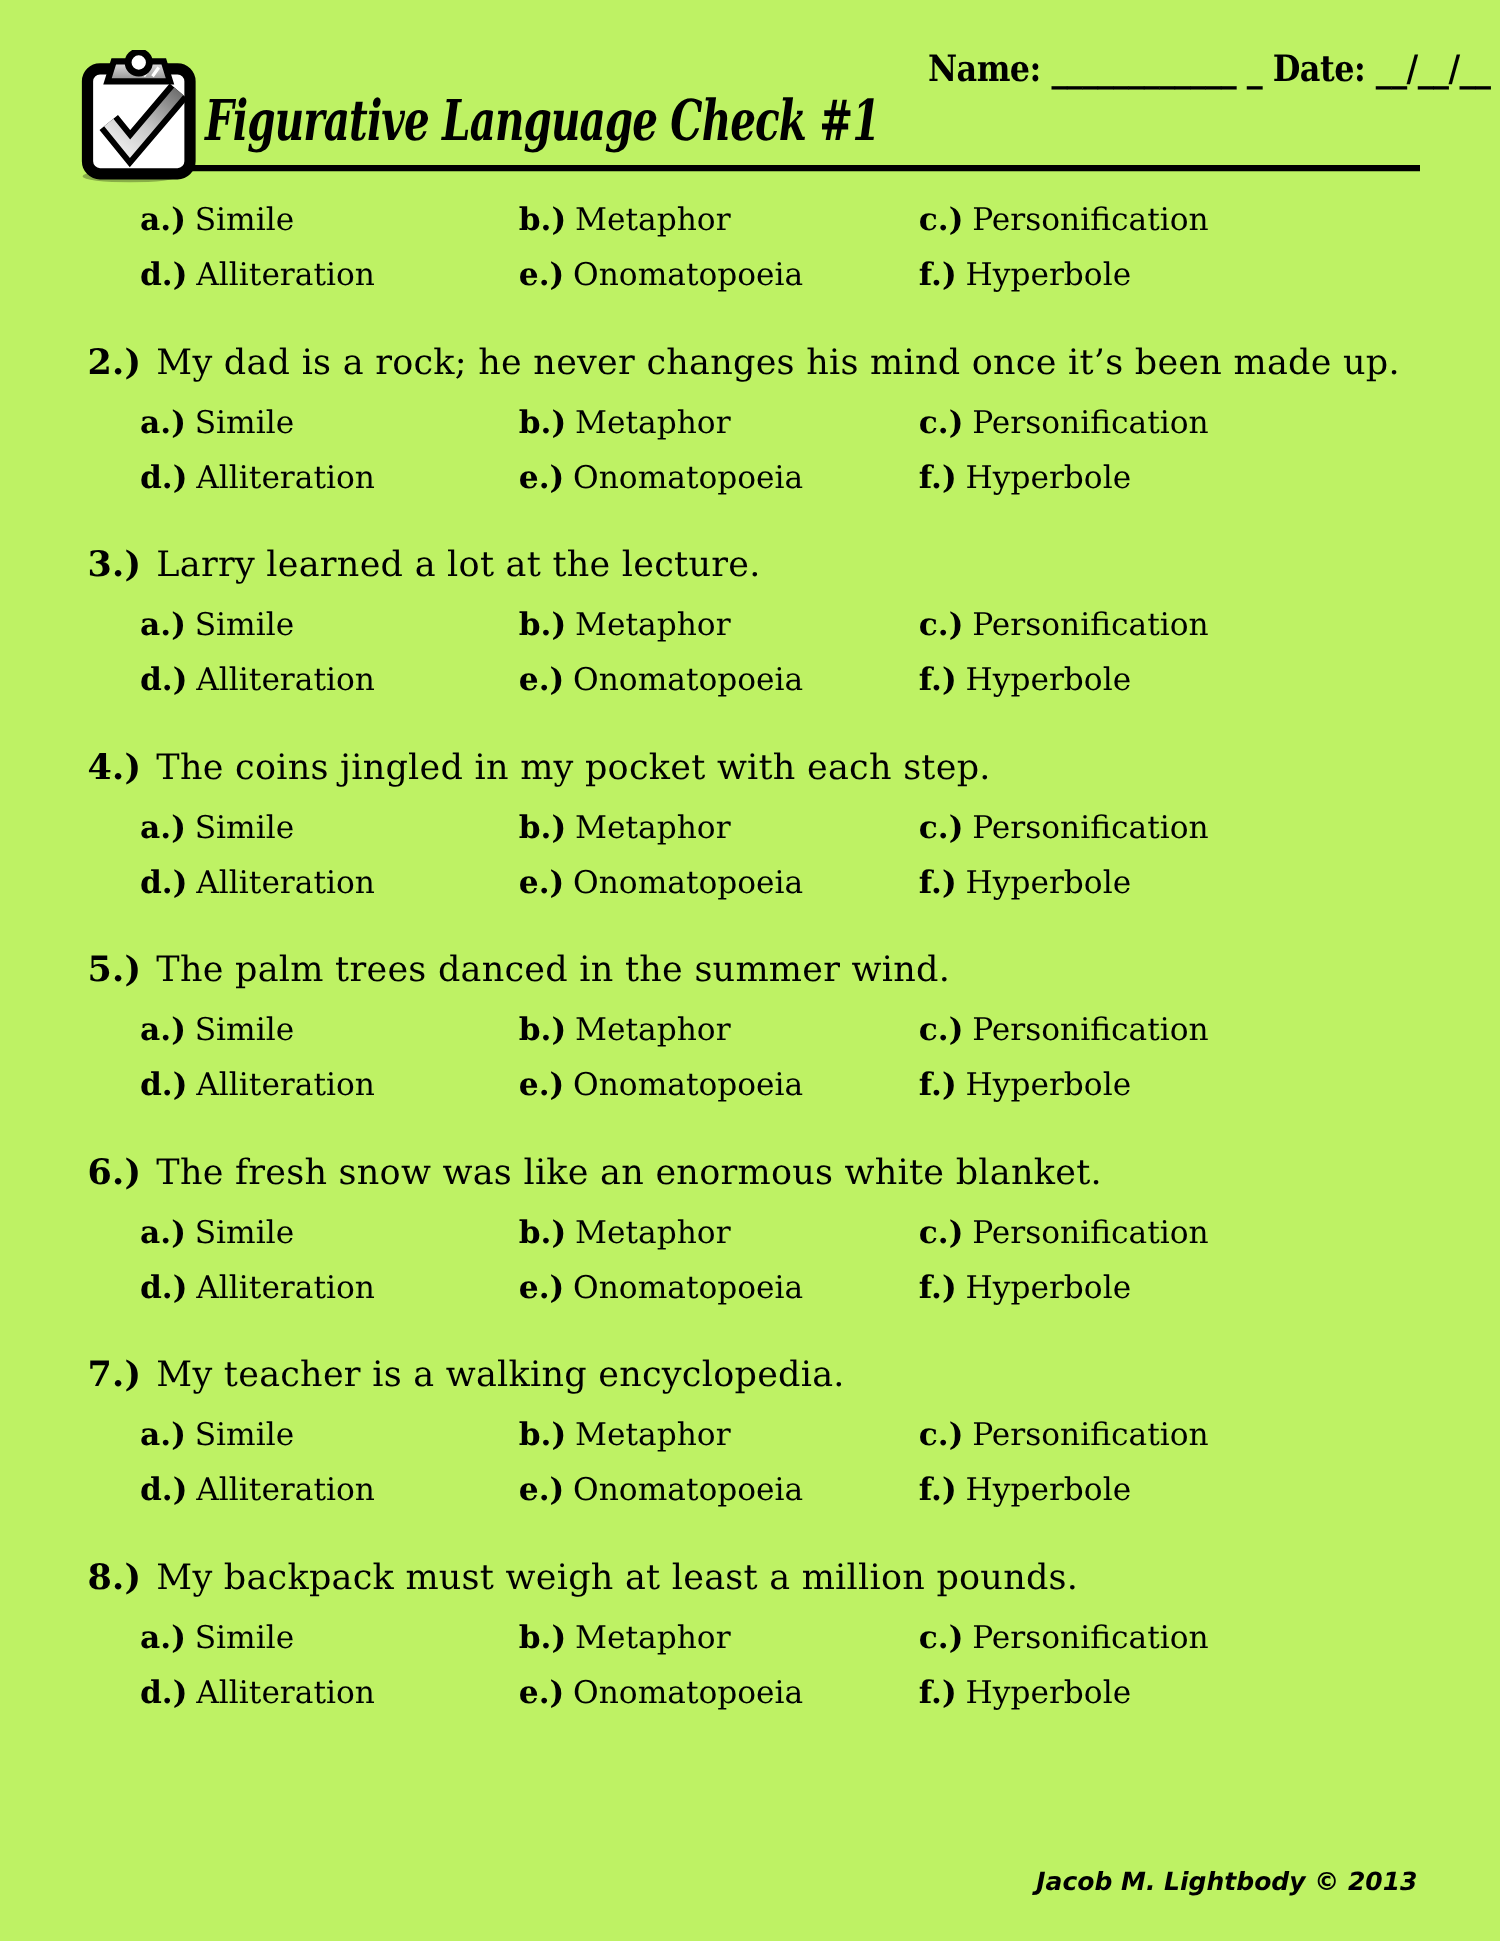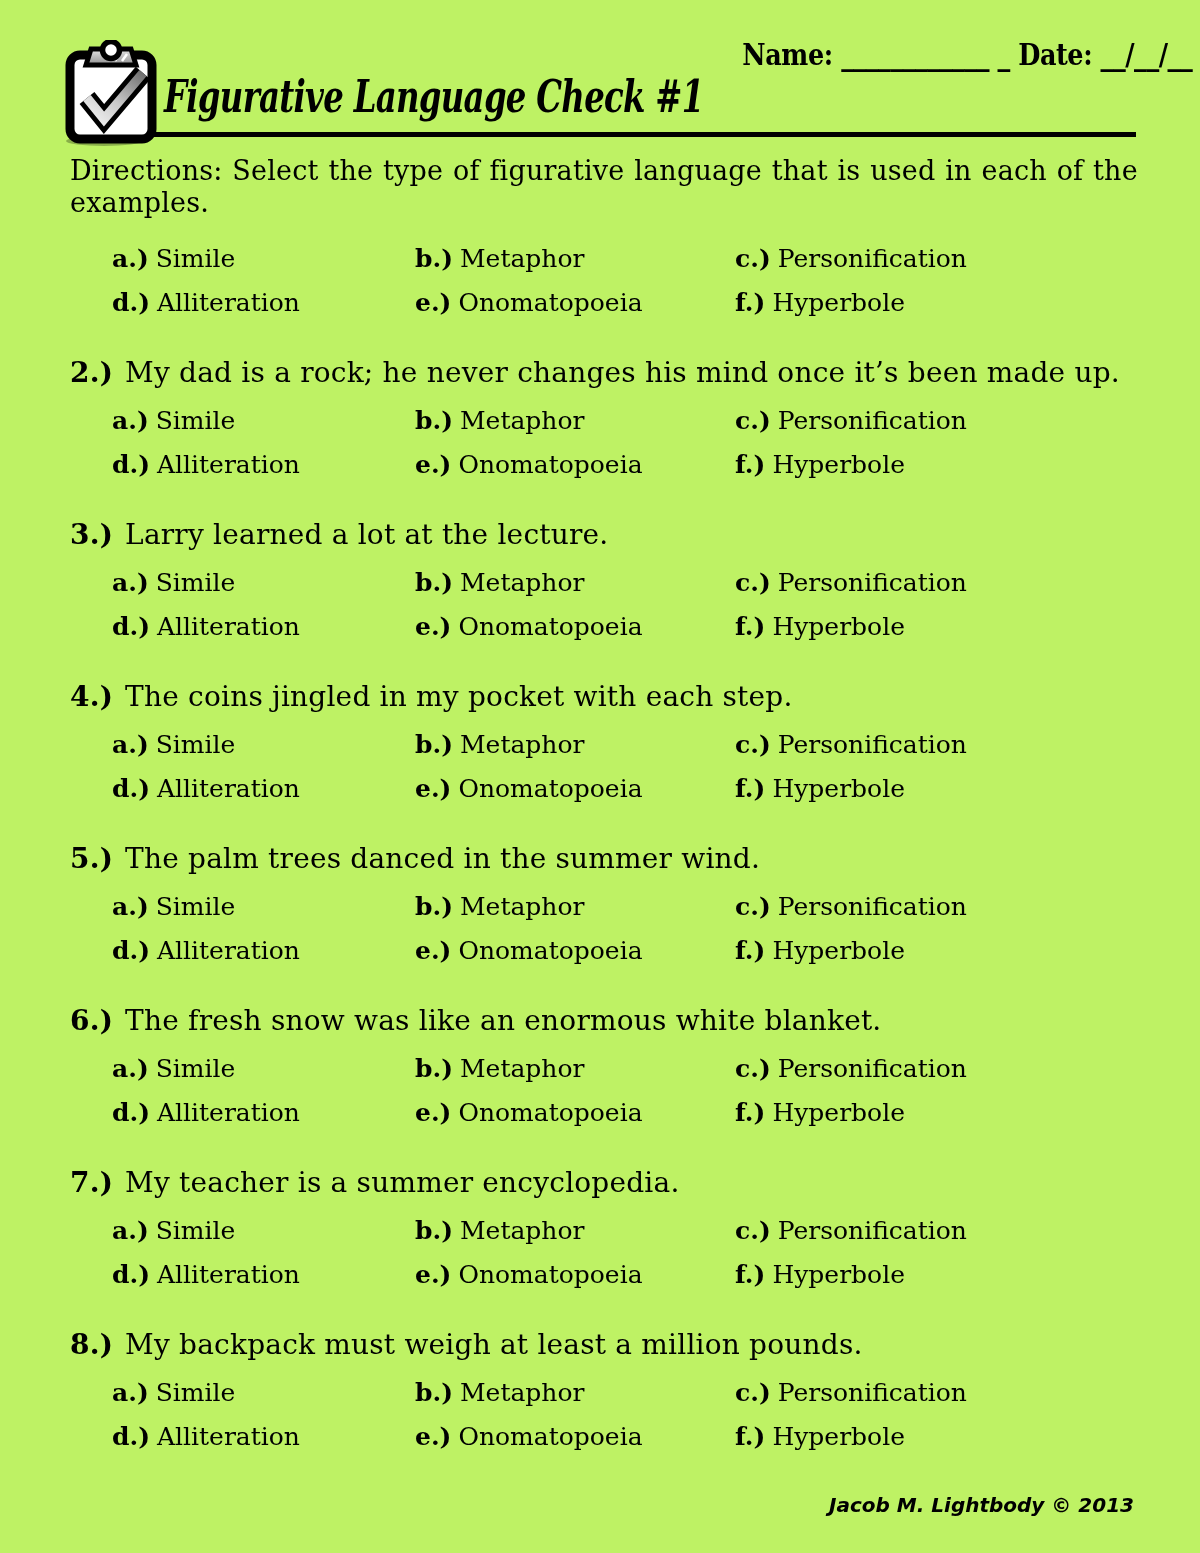--- a/index.html
+++ b/index.html
@@ -132,21 +132,20 @@
         <span>Name:</span>
         <span class="blank">____________ _</span>
         <span>Date:</span>
         <span class="blank">__/__/__</span>
       </span>
     </div>
   </div>
 
   <div class="rule"></div>
 
-  <p class="directions">Directions: Select the type of figurative language that is used in each of the examples.</p>
 
   <div class="questions" id="questions">
   <section class="question">
     <div class="options">
           <div class="option"><span class="olet">a.)</span><span class="olab">Simile</span></div>
           <div class="option"><span class="olet">b.)</span><span class="olab">Metaphor</span></div>
           <div class="option"><span class="olet">c.)</span><span class="olab">Personification</span></div>
           <div class="option"><span class="olet">d.)</span><span class="olab">Alliteration</span></div>
           <div class="option"><span class="olet">e.)</span><span class="olab">Onomatopoeia</span></div>
           <div class="option"><span class="olet">f.)</span><span class="olab">Hyperbole</span></div>
@@ -218,21 +217,21 @@
           <div class="option"><span class="olet">b.)</span><span class="olab">Metaphor</span></div>
           <div class="option"><span class="olet">c.)</span><span class="olab">Personification</span></div>
           <div class="option"><span class="olet">d.)</span><span class="olab">Alliteration</span></div>
           <div class="option"><span class="olet">e.)</span><span class="olab">Onomatopoeia</span></div>
           <div class="option"><span class="olet">f.)</span><span class="olab">Hyperbole</span></div>
         </div>
   </section>
 
   <section class="question">
     <p class="sentence">
-      <span class="qnum">7.)</span><span class="qtext">My teacher is a summer encyclopedia.</span>
+      <span class="qnum">7.)</span><span class="qtext">My teacher is a walking encyclopedia.</span>
     </p>
     <div class="options">
           <div class="option"><span class="olet">a.)</span><span class="olab">Simile</span></div>
           <div class="option"><span class="olet">b.)</span><span class="olab">Metaphor</span></div>
           <div class="option"><span class="olet">c.)</span><span class="olab">Personification</span></div>
           <div class="option"><span class="olet">d.)</span><span class="olab">Alliteration</span></div>
           <div class="option"><span class="olet">e.)</span><span class="olab">Onomatopoeia</span></div>
           <div class="option"><span class="olet">f.)</span><span class="olab">Hyperbole</span></div>
         </div>
   </section>

